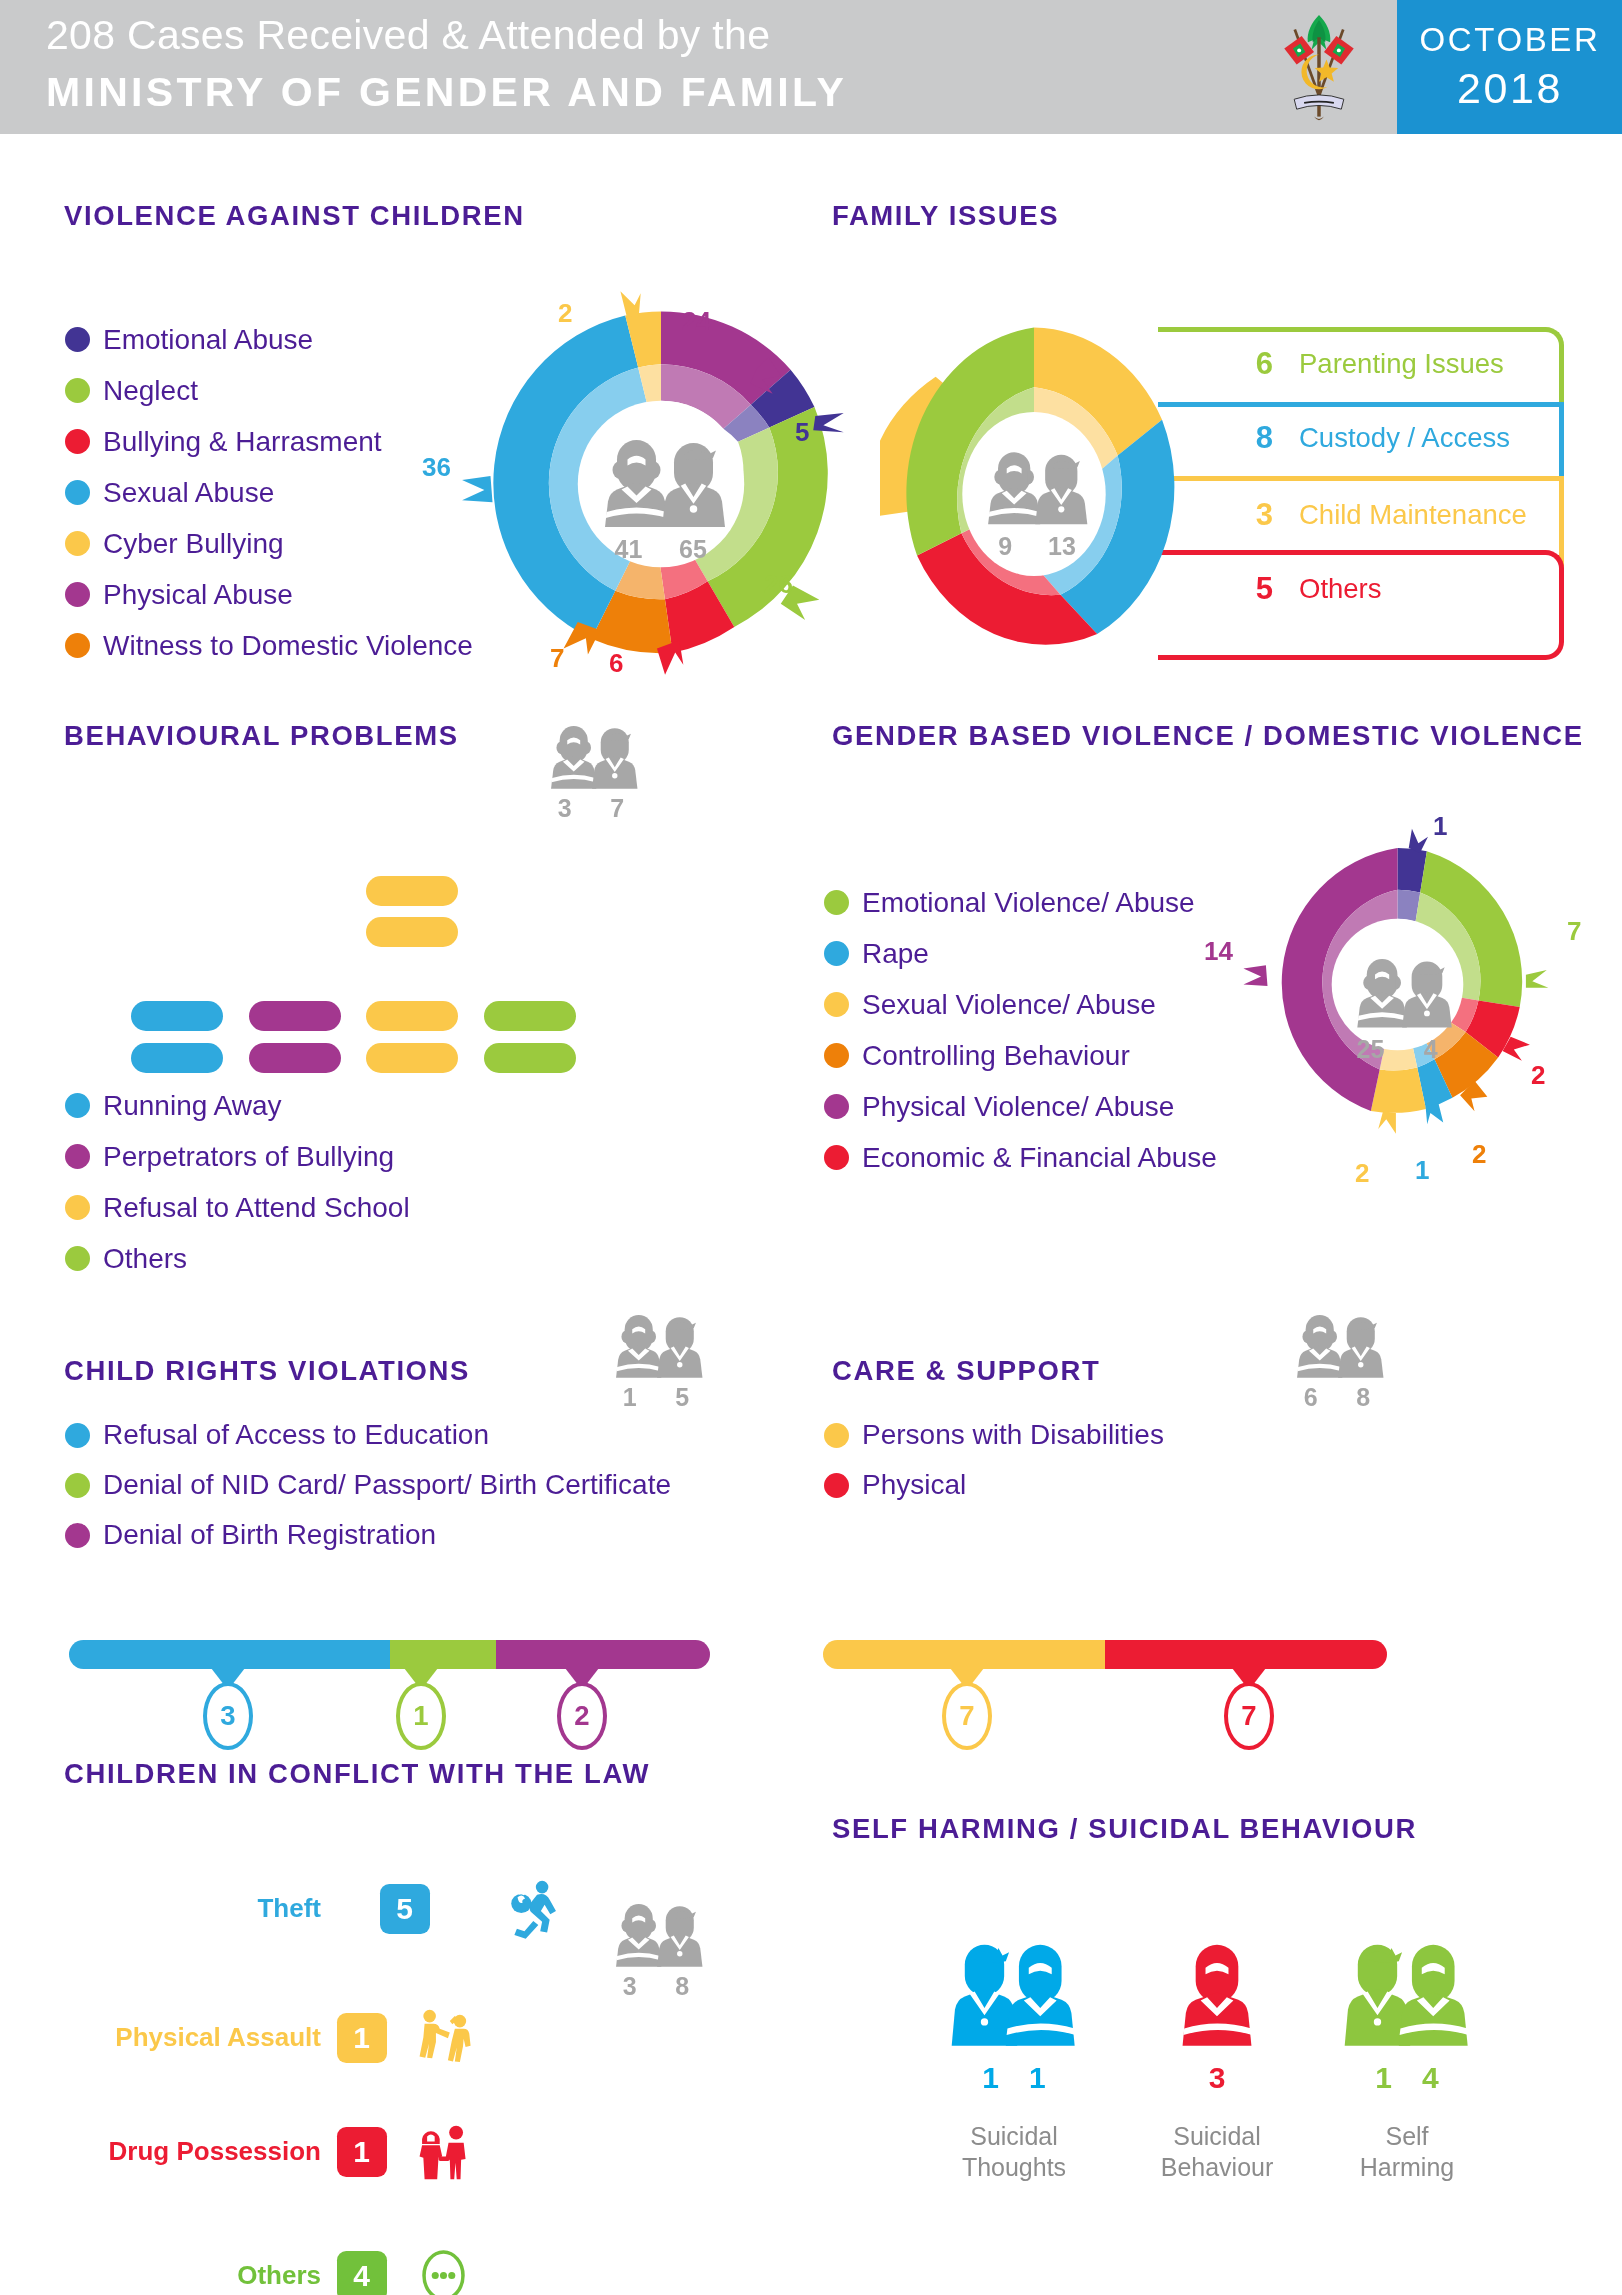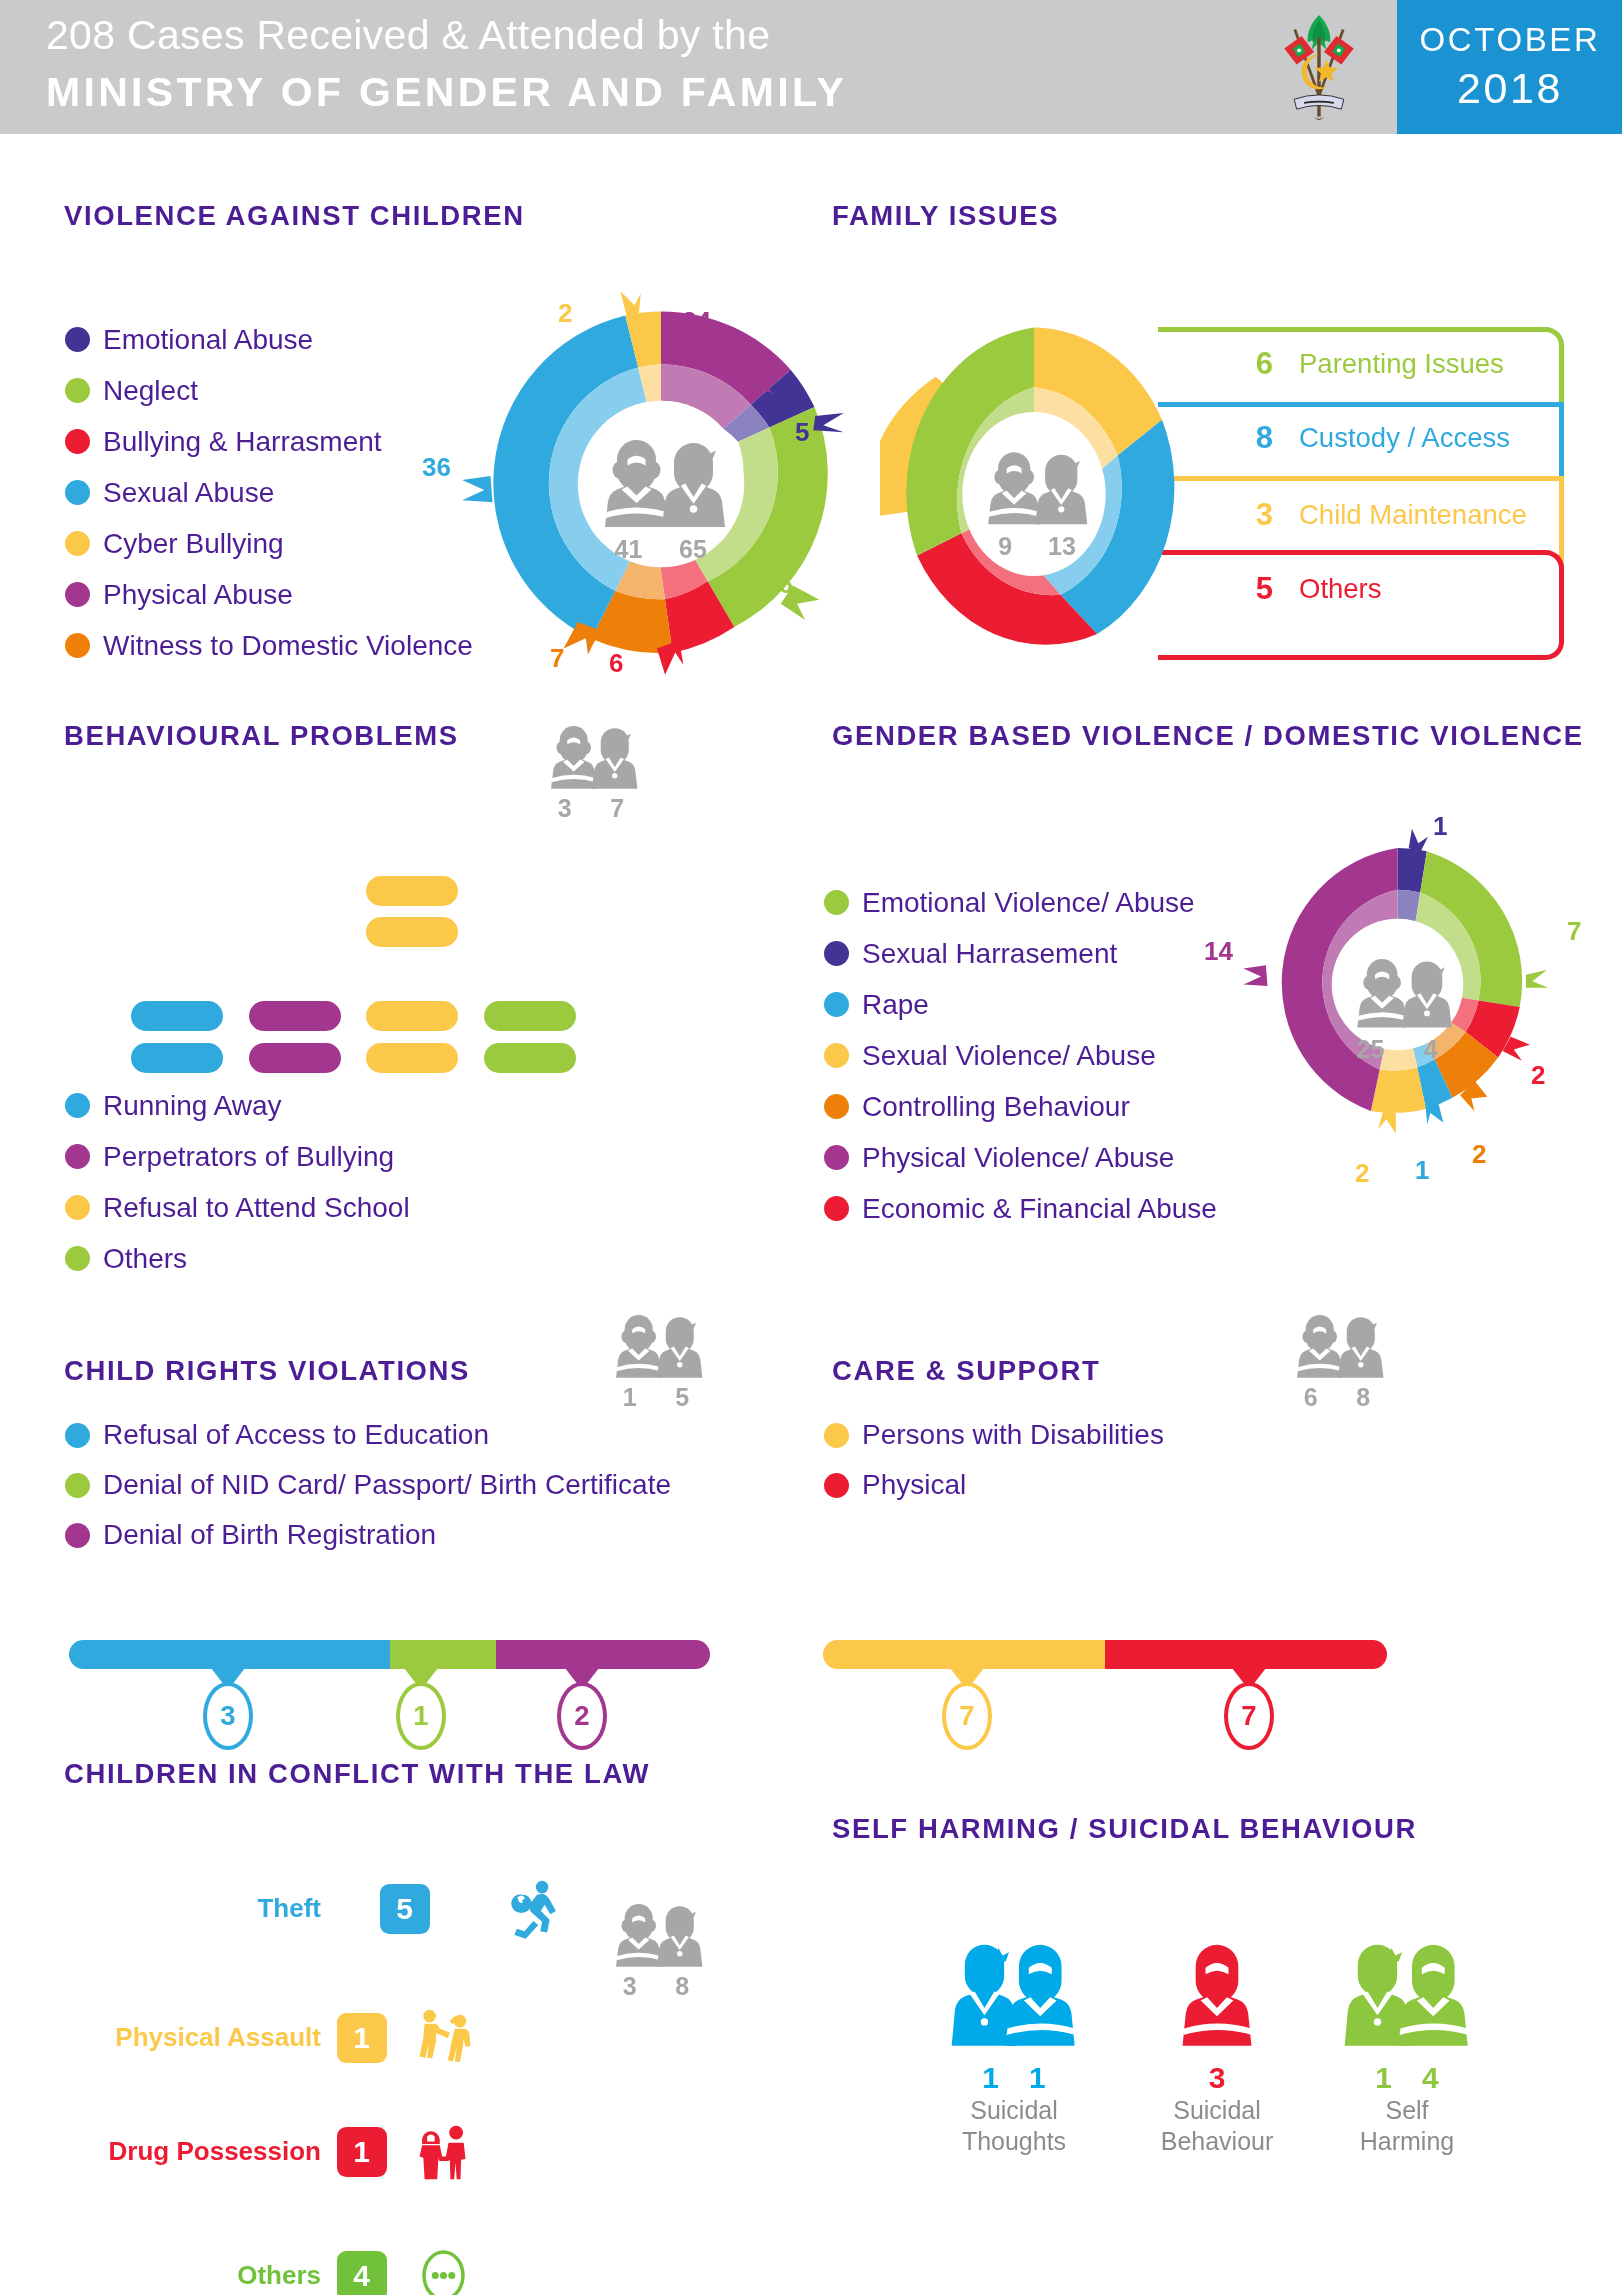--- a/index.html
+++ b/index.html
@@ -52,21 +52,21 @@
   .cc-row { position:absolute; display:flex; align-items:center; }
   .cc-label { font-size:26px; font-weight:bold; text-align:right; width:216px; }
   .cc-badge { width:50px; height:50px; border-radius:9.2px; margin-left:15.7px; color:#fff;
               font-size:30px; font-weight:bold; display:flex; align-items:center; justify-content:center; }
   .cc-icon { margin-left:25px; width:63px; height:63px; display:flex; align-items:center; justify-content:center; }
 
   
   .sh-col { position:absolute; text-align:center; width:196px; }
   .sh-nums { display:flex; justify-content:center; gap:30px; margin-top:9.2px; }
   .sh-nums span { font-size:30px; font-weight:bold; }
-  .sh-cap { font-size:25px; color:#8c8c8c; line-height:1.25; }
+  .sh-cap { font-size:25px; color:#8c8c8c; line-height:1.25; margin-top:26px; }
 
   
   .fi-frame { position:absolute; border-style:solid; background:transparent; }
   .fi-txt { position:absolute; display:flex; align-items:center; gap:26px; }
   .fi-num { font-size:31px; font-weight:bold; width:30px; text-align:right; }
   .fi-name { font-size:27.5px; white-space:nowrap; }
 </style>
 </head>
 <body>
 
@@ -329,24 +329,20 @@
 </div>
 
 <div class="sec-title" style="left:832px; top:720px;">GENDER BASED VIOLENCE / DOMESTIC VIOLENCE</div>
 
 <div class="legend" style="left:824px; top:877px;">
   <div class="legend-row">
     <span class="legend-dot" style="background:#9BCA3E"></span>
     <span class="legend-label">Emotional Violence/ Abuse</span>
     </div>
   <div class="legend-row">
-    <span class="legend-dot" style="background:#423494"></span>
-    <span class="legend-label">Sexual Harrasement</span>
-    </div>
-  <div class="legend-row">
     <span class="legend-dot" style="background:#2FA9DE"></span>
     <span class="legend-label">Rape</span>
     </div>
   <div class="legend-row">
     <span class="legend-dot" style="background:#FBC84A"></span>
     <span class="legend-label">Sexual Violence/ Abuse</span>
     </div>
   <div class="legend-row">
     <span class="legend-dot" style="background:#EE8009"></span>
     <span class="legend-label">Controlling Behaviour</span>

